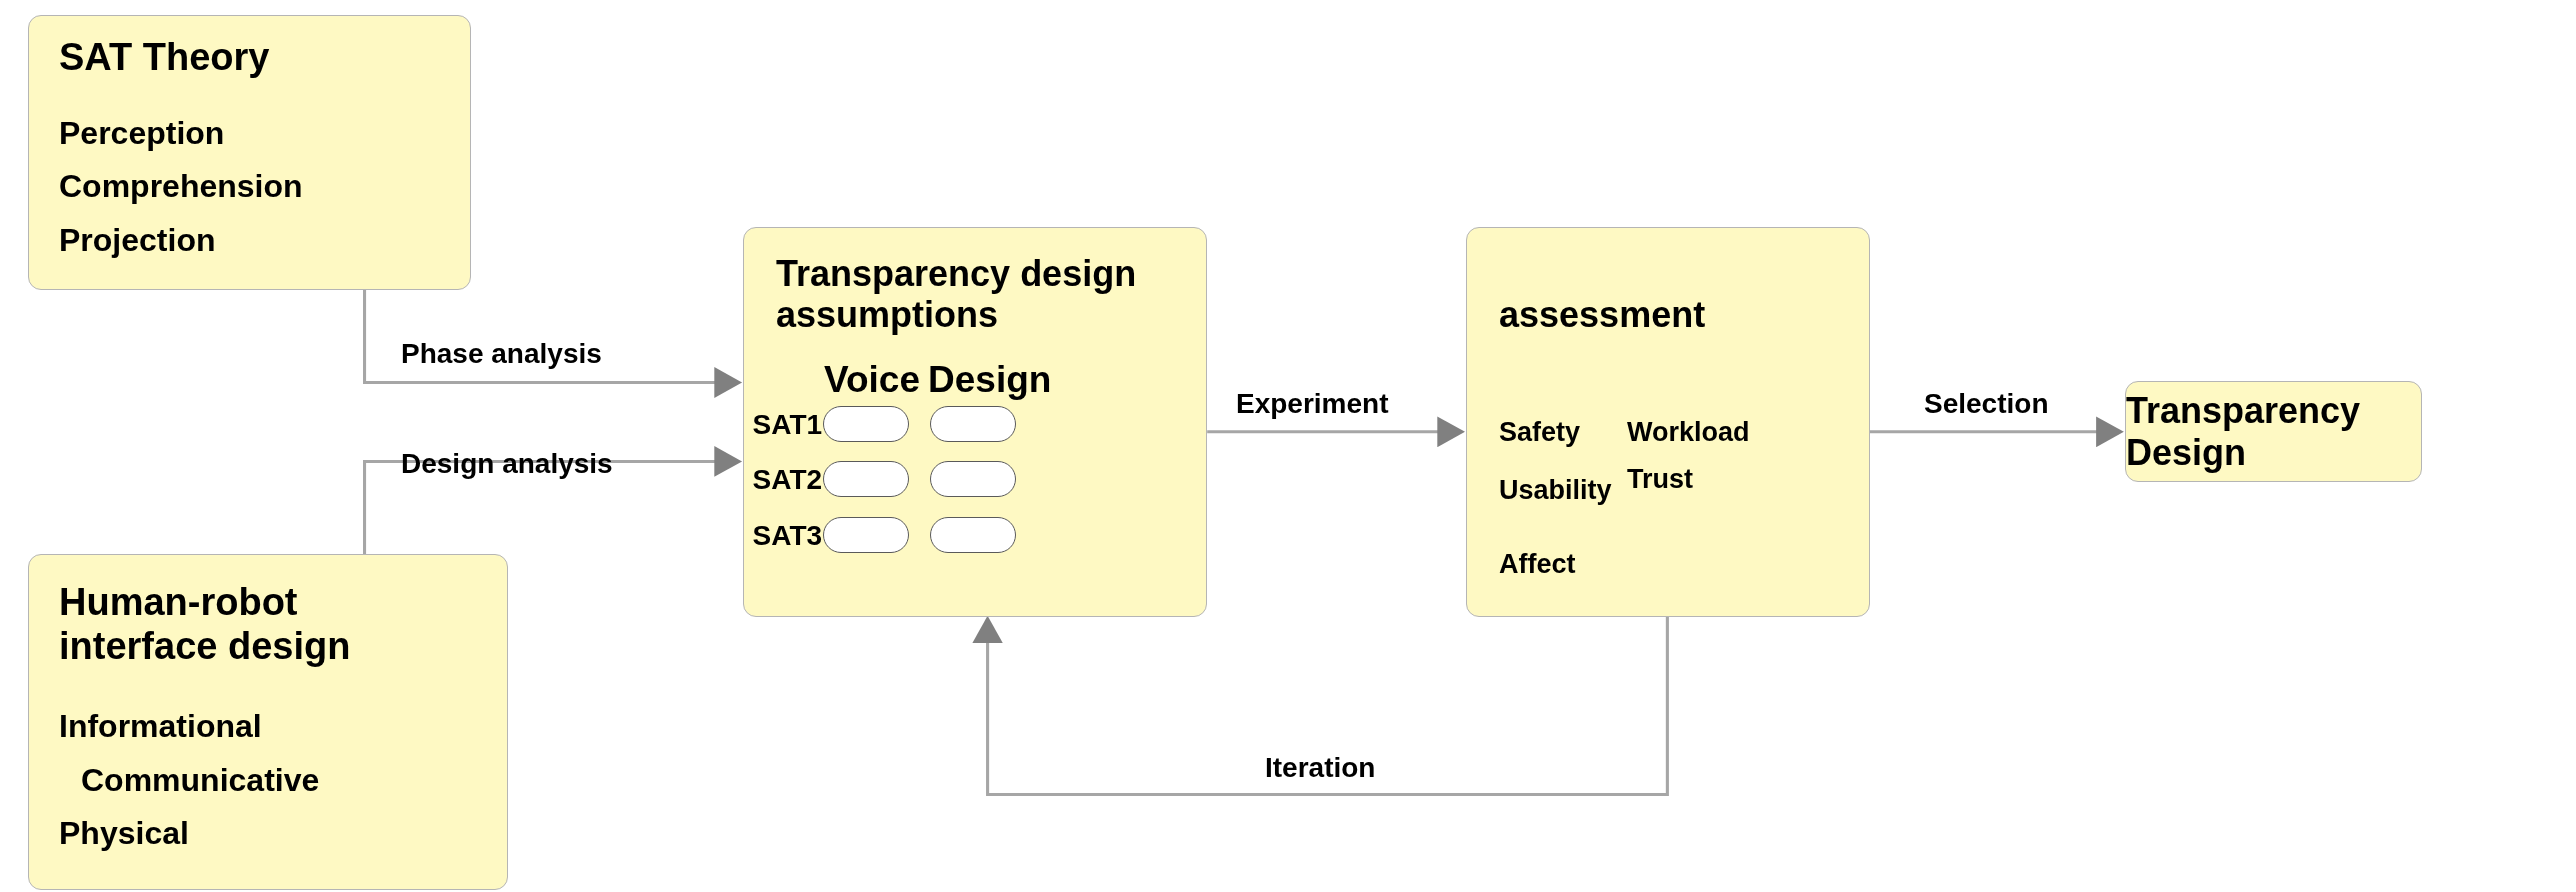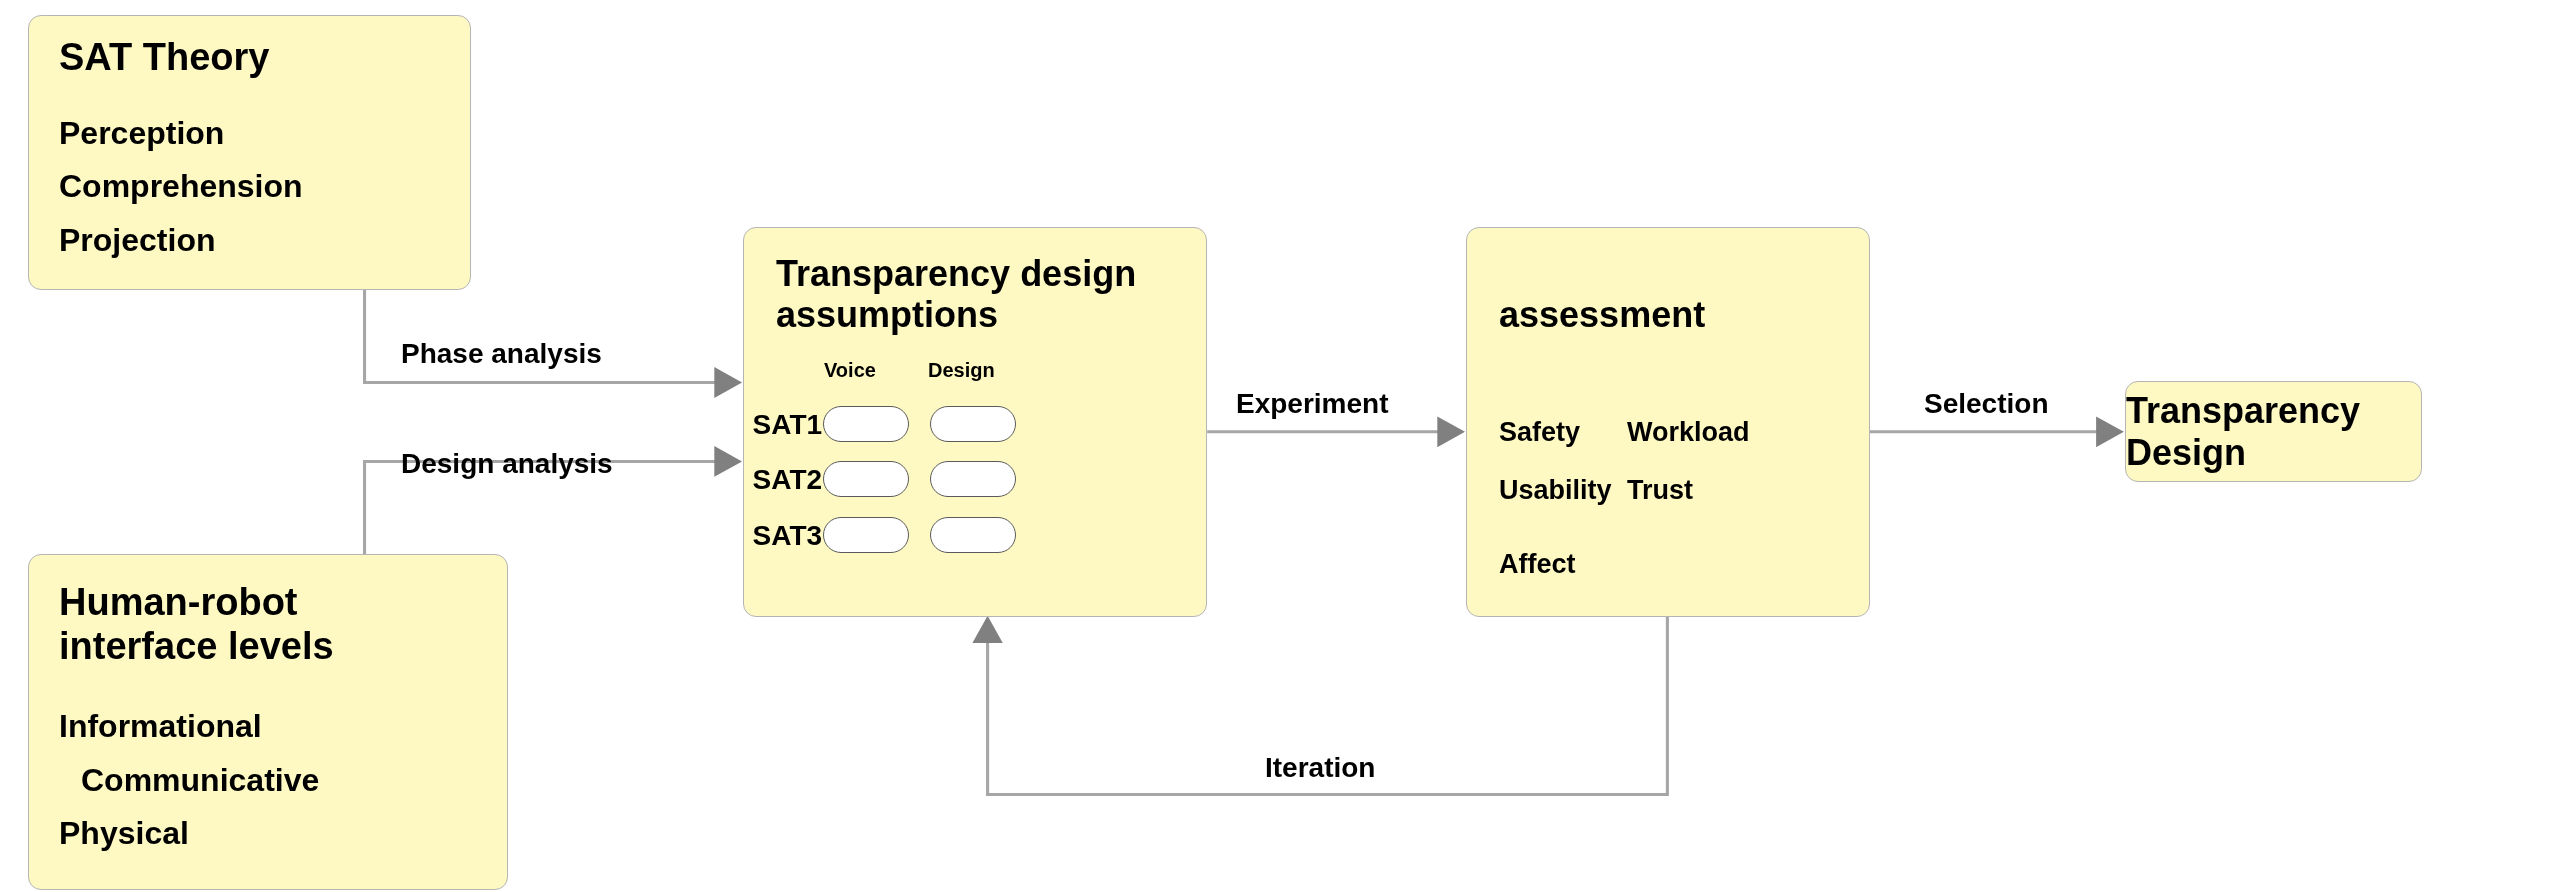--- a/index.html
+++ b/index.html
@@ -57,21 +57,21 @@
     align-items: center;
     justify-content: center;
     font-size: 36px;
     font-weight: 700;
     color: #000000;
   }
 
   
   .matrix-head {
     position: absolute;
-    font-size: 20px;
+    font-size: 37px;
     font-weight: 700;
     color: #000000;
     white-space: nowrap;
   }
   .matrix-rowlabel {
     position: absolute;
     font-size: 28px;
     font-weight: 700;
     color: #000000;
     white-space: nowrap;
@@ -148,21 +148,21 @@
 
   <div class="node" id="box-sat-theory">
     <div class="node-title title-xl" style="left:30px; top:20px;">SAT Theory</div>
     <div class="node-item item-md" style="left:30px; top:99px;">Perception</div>
     <div class="node-item item-md" style="left:30px; top:152px;">Comprehension</div>
     <div class="node-item item-md" style="left:30px; top:206px;">Projection</div>
   </div>
 
   <div class="node" id="box-hri-levels">
     <div class="node-title title-xl" style="left:30px; top:26px;">Human-robot</div>
-    <div class="node-title title-xl" style="left:30px; top:70px;">interface levels</div>
+    <div class="node-title title-xl" style="left:30px; top:70px;">interface design</div>
     <div class="node-item item-md" style="left:30px; top:153px;">Informational</div>
     <div class="node-item item-md" style="left:30px; top:207px;margin-left:22px;">Communicative</div>
     <div class="node-item item-md" style="left:30px; top:260px;">Physical</div>
   </div>
 
   <div class="node" id="box-transparency">
     <div class="node-title title-lg" style="left:32px; top:25px;">Transparency design</div>
     <div class="node-title title-lg" style="left:32px; top:66px;">assumptions</div>
 
     <div class="matrix-head" style="left:80px; top:131px;">Voice</div>
@@ -182,21 +182,21 @@
   </div>
 
   <div class="node" id="box-driving">
     <div class="node-title title-lg" style="left:32px; top:66px;">assessment</div>
 
     <div class="node-item item-sm" style="left:32px; top:189px;">Safety</div>
     <div class="node-item item-sm" style="left:32px; top:247px;">Usability</div>
     <div class="node-item item-sm" style="left:32px; top:321px;">Affect</div>
 
     <div class="node-item item-sm" style="left:160px; top:189px;">Workload</div>
-    <div class="node-item item-sm" style="left:160px; top:247px;">Trust</div>
+    <div class="node-item item-sm" style="left:160px; top:236px;">Trust</div>
   </div>
 
   <div class="node" id="box-final">
     <div id="final-label">Transparency Design</div>
   </div>
 
 </div>
 
 
 </body></html>

